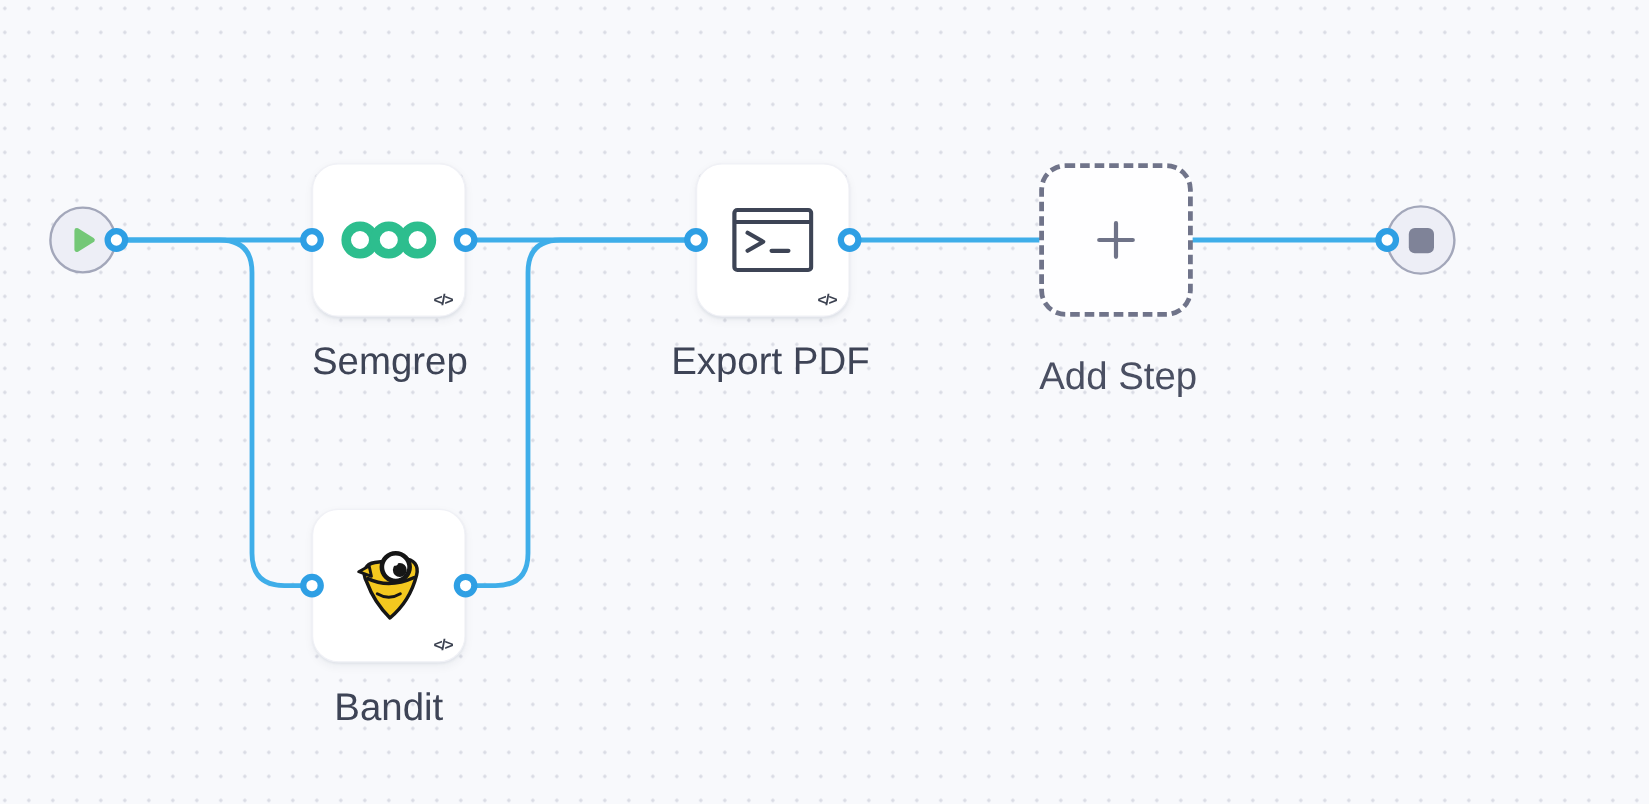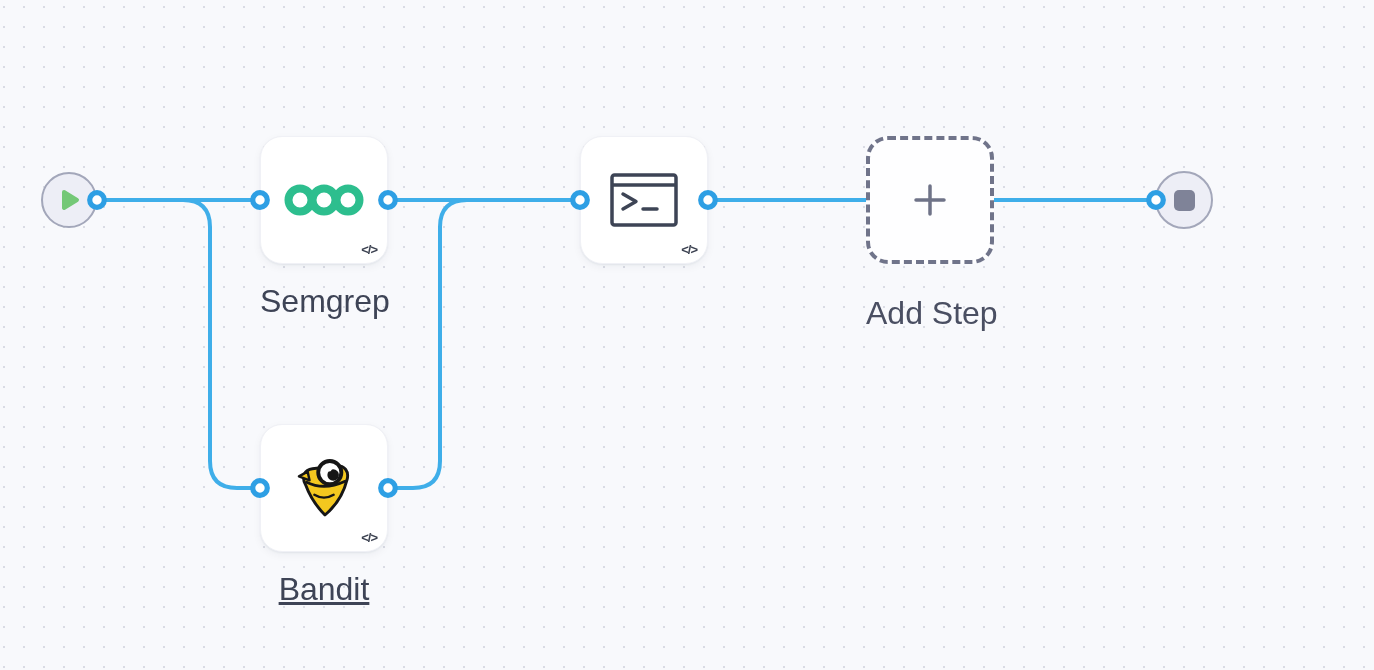--- a/index.html
+++ b/index.html
@@ -78,21 +78,21 @@
     position: absolute;
     z-index: 2;
     font-size: 32px;
     line-height: 26px;
     font-weight: 500;
     color: #3E4456;
     text-align: center;
     white-space: nowrap;
   }
   .label-semgrep { left: 260px; top: 288px; width: 128px; }
-  .label-bandit  { left: 260px; top: 576px; width: 128px; text-decoration: underline; }
+  .label-bandit  { left: 260px; top: 576px; width: 128px; }
   .label-export  { left: 550px; top: 288px; width: 184px; }
   .label-addstep { left: 866px; top: 300px; width: 128px; color: #4A4F62; }
   .stop-square {
     width: 21px; height: 21px;
     background: #7F8398;
     border-radius: 5px;
   }
 </style>
 </head>
 <body>
@@ -150,20 +150,21 @@
       <path d="M18 4 V32 M4 18 H32" fill="none" stroke="#6F7388" stroke-width="3.5" stroke-linecap="round"></path>
     </svg>
   </div>
 
   <div class="node terminal-node node-end">
     <div class="stop-square"></div>
   </div>
 
   <div class="node-label label-semgrep">Semgrep</div>
   <div class="node-label label-bandit">Bandit</div>
+  <div class="node-label label-export">Export PDF</div>
   <div class="node-label label-addstep">Add Step</div>
 
   <svg class="layer ports-layer" viewBox="0 0 1374 670">
     <circle cx="97" cy="200" r="7.3" fill="#FFFFFF" stroke="#2E9FE4" stroke-width="5.2"></circle>
     <circle cx="260" cy="200" r="7.3" fill="#FFFFFF" stroke="#2E9FE4" stroke-width="5.2"></circle>
     <circle cx="388" cy="200" r="7.3" fill="#FFFFFF" stroke="#2E9FE4" stroke-width="5.2"></circle>
     <circle cx="260" cy="488" r="7.3" fill="#FFFFFF" stroke="#2E9FE4" stroke-width="5.2"></circle>
     <circle cx="388" cy="488" r="7.3" fill="#FFFFFF" stroke="#2E9FE4" stroke-width="5.2"></circle>
     <circle cx="580" cy="200" r="7.3" fill="#FFFFFF" stroke="#2E9FE4" stroke-width="5.2"></circle>
     <circle cx="708" cy="200" r="7.3" fill="#FFFFFF" stroke="#2E9FE4" stroke-width="5.2"></circle>

